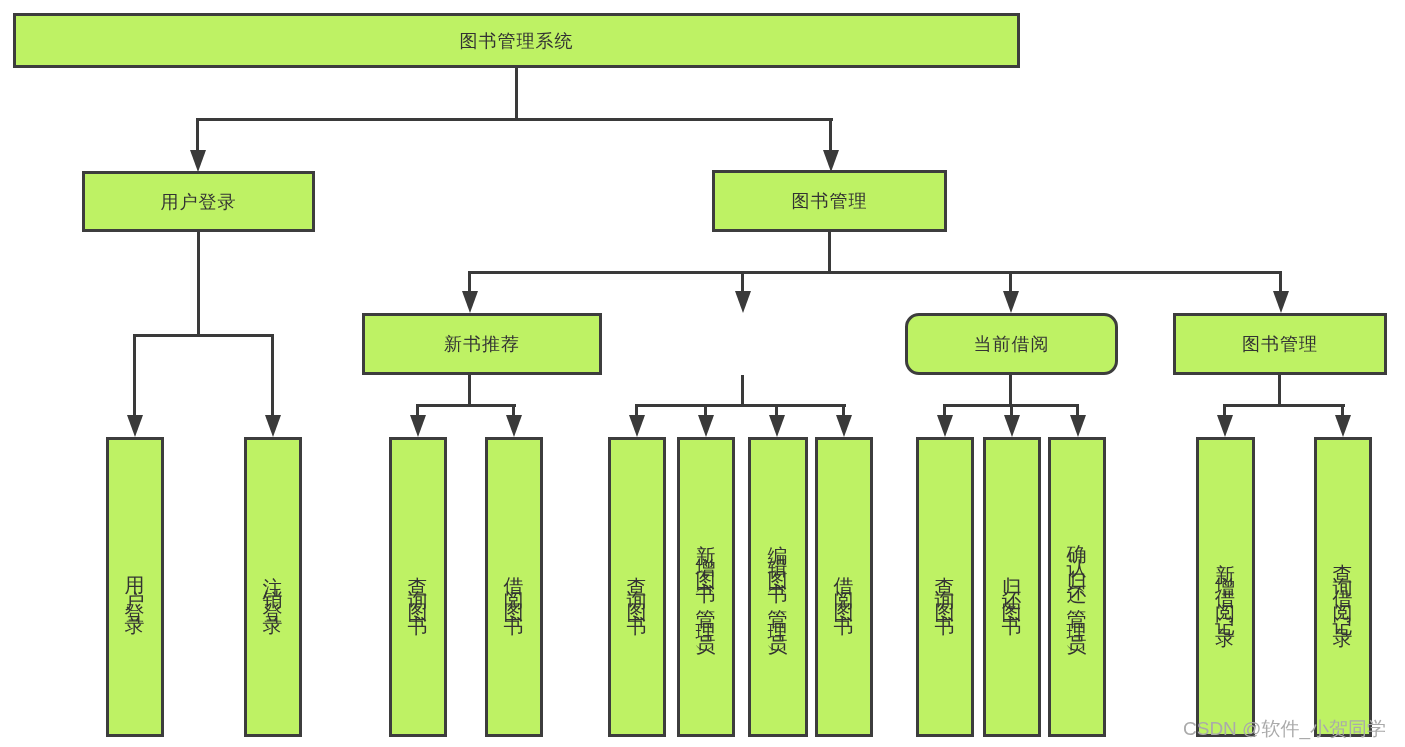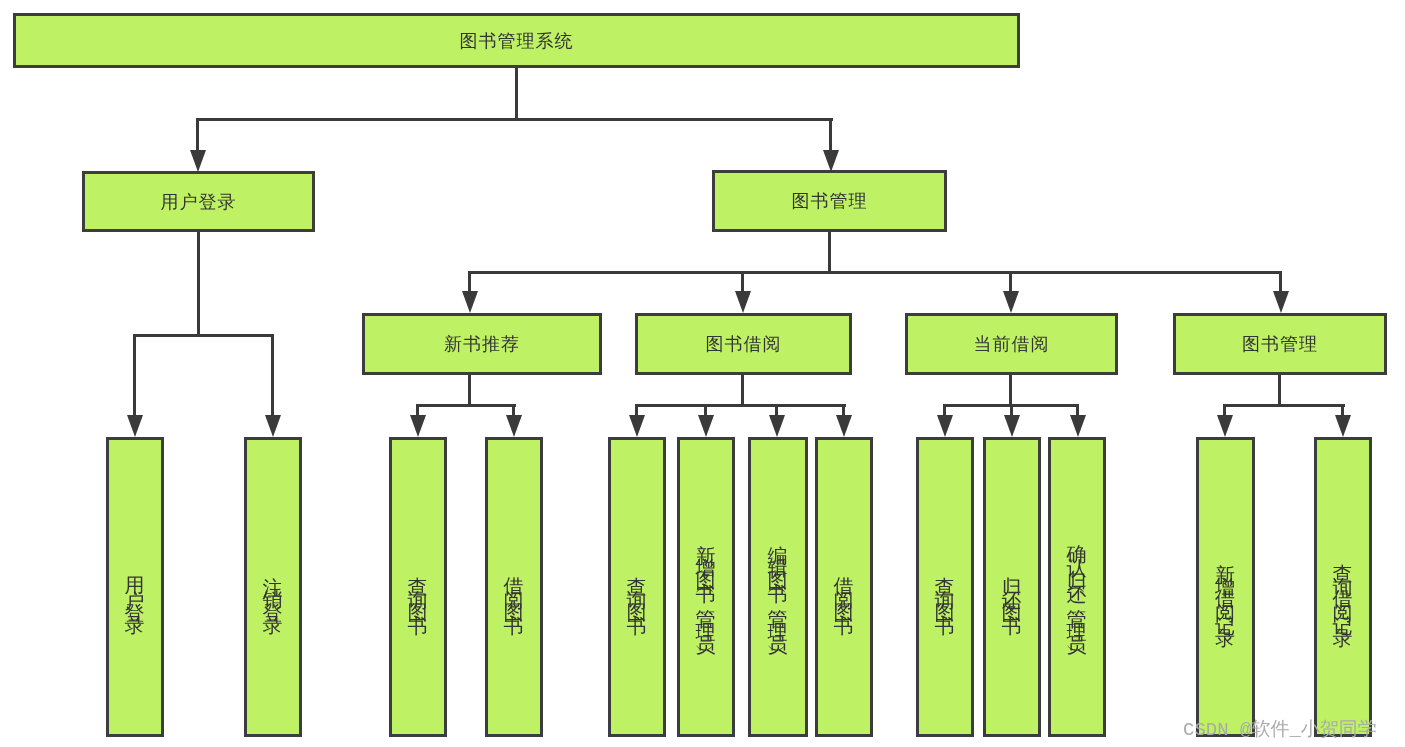--- a/index.html
+++ b/index.html
@@ -27,21 +27,21 @@
   }
   .lh{position:absolute;height:3px;background:var(--line);z-index:1;}
   .lv{position:absolute;width:3px;background:var(--line);z-index:1;}
   .arr{
     position:absolute;width:0;height:0;z-index:1;
     border-left:8px solid transparent;border-right:8px solid transparent;
     border-top:22px solid var(--line);
   }
   .watermark{
     position:absolute;left:1183px;top:716px;z-index:3;
-    color:var(--wm);font-size:19px;white-space:nowrap;font-family:Liberation Mono, monospace;
+    color:var(--wm);font-size:19px;white-space:nowrap;
   }
 </style>
 </head>
 <body>
 
 <div id="canvas">
 
   <div class="box" style="left:13px;top:13px;width:1007px;height:55px;">
     <span class="lbl">图书管理系统</span>
   </div>
@@ -51,25 +51,22 @@
   </div>
 
   <div class="box" style="left:712px;top:170px;width:235px;height:62px;">
     <span class="lbl">图书管理</span>
   </div>
 
   <div class="box" style="left:362px;top:313px;width:240px;height:62px;">
     <span class="lbl">新书推荐</span>
   </div>
 
-  <div class="box" style="left:635px;top:313px;width:217px;height:62px;">
-    <span class="lbl">图书借阅</span>
-  </div>
 
-  <div class="box" style="left:905px;top:313px;width:213px;height:62px;">
+  <div class="box" style="left:905px;top:313px;width:213px;height:62px;border-radius:14px;">
     <span class="lbl">当前借阅</span>
   </div>
 
   <div class="box" style="left:1173px;top:313px;width:214px;height:62px;">
     <span class="lbl">图书管理</span>
   </div>
 
   <div class="box vbox" style="left:106px;top:437px;width:58px;height:300px;">
     <span class="lbl">用户登录</span>
   </div>

